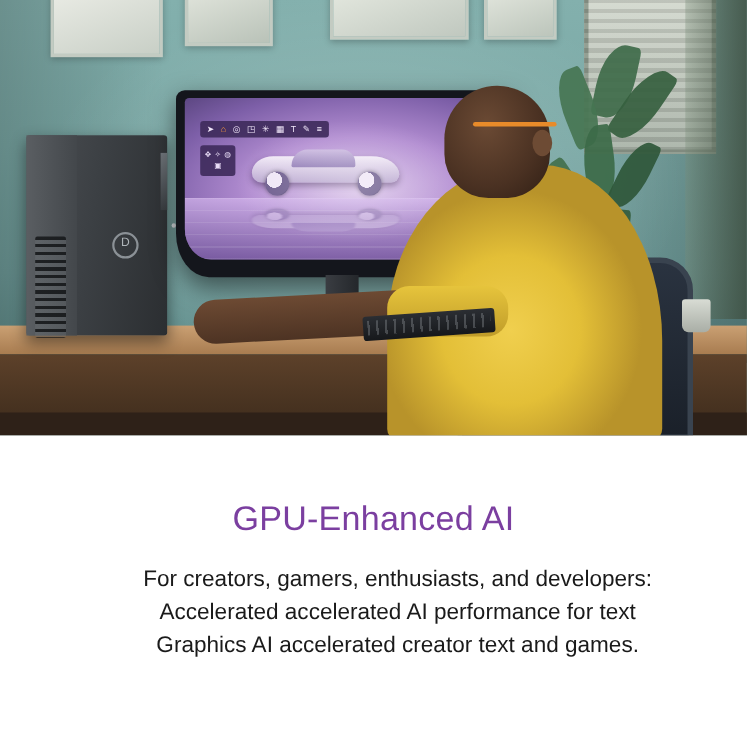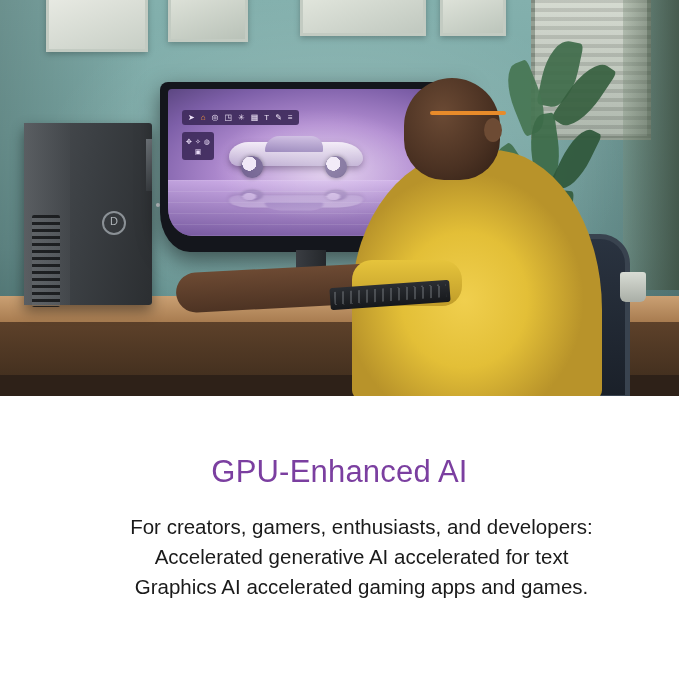--- a/index.html
+++ b/index.html
@@ -451,18 +451,18 @@
     <div class="person-arm2"></div>
 
     <div class="keyboard"></div>
     <div class="cup"></div>
   </div>
 
   <div class="content">
     <h2 class="headline">GPU-Enhanced AI</h2>
     <p class="body-copy">
       <span>For creators, gamers, enthusiasts, and developers:</span>
-      <span>Accelerated generative AI accelerated for text</span>
-      <span>Graphics AI accelerated gaming apps and games.</span>
+      <span>Accelerated accelerated AI performance for text</span>
+      <span>Graphics AI accelerated creator text and games.</span>
     </p>
   </div>
 
 </div>
 
 </body></html>

